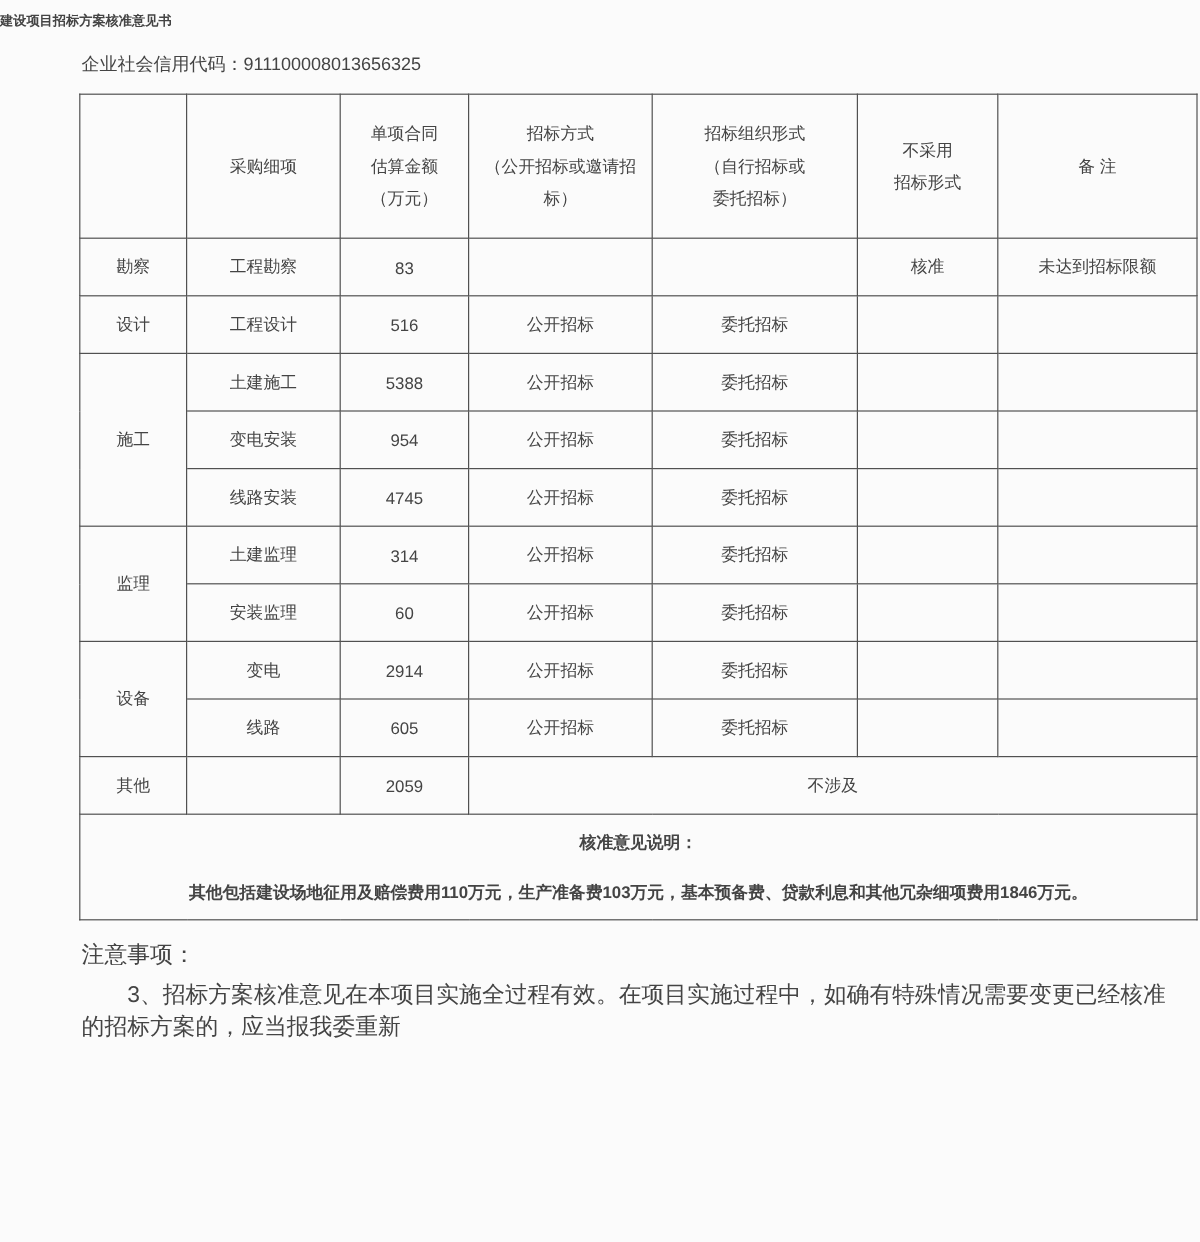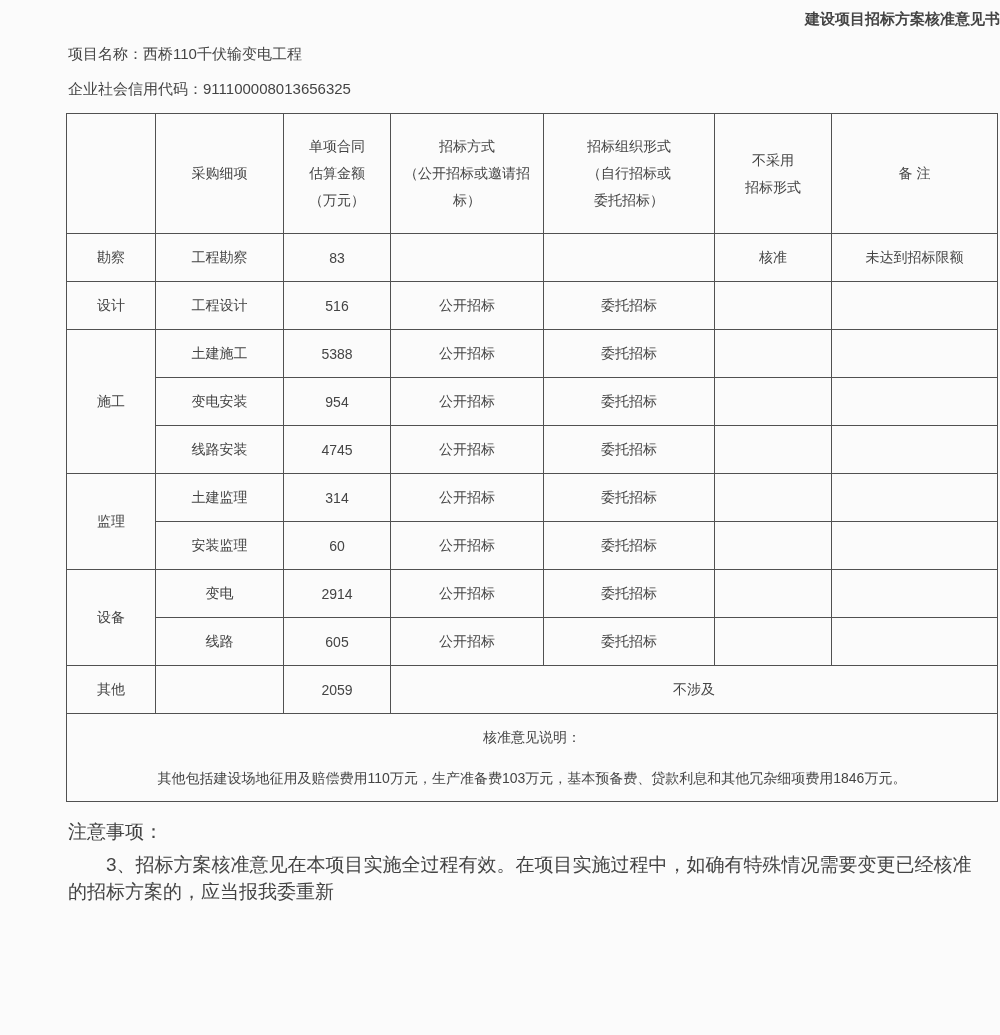--- a/index.html
+++ b/index.html
@@ -5,22 +5,23 @@
   * { margin:0; padding:0; box-sizing:border-box; }
   html, body { width:1000px; height:1035px; overflow:hidden; }
   body {
     background:#fbfbfb;
     color:#444444;
     font-family:"Liberation Sans","DejaVu Sans",sans-serif;
   }
   .page { width:1000px; padding-top:10px; }
 
   .doc-title {
-    font-size:15px; font-weight:bold; text-align:right;
+    font-size:11px; font-weight:bold; text-align:left;
     line-height:17px;
+    font-family:Liberation Serif, serif;
   }
   .meta-line {
     font-size:15px; line-height:17px;
     margin:18px 0 0 68px;
   }
 
   table.approval {
     border-collapse:collapse; table-layout:fixed;
     margin:16px 0 0 66px;
     font-size:14px; color:#444444;
@@ -33,39 +34,38 @@
   }
   tr.header-row { height:120px; }
   td.th { white-space:pre-line; line-height:27px; }
   tr.data-row { height:48px; }
 
   td.note-cell {
     text-align:left; vertical-align:top;
     padding:12px 8px 8px 8px;
     height:88px;
   }
-  td.note-cell p { line-height:17px; }
+  td.note-cell p { line-height:17px;font-weight:bold; }
   td.note-cell p.note-label { margin-bottom:24px; }
 
   .notes {
     margin:16px 0 0 68px;
     width:918px;
     font-size:19px;
   }
   .notes p { line-height:27px; margin-bottom:6px; }
   .notes p.indent { text-indent:2em; }
 </style>
 </head>
 <body>
 
 <div class="page">
 
   <div class="doc-title">建设项目招标方案核准意见书</div>
 
-  <div class="meta-line">项目名称：西桥110千伏输变电工程</div>
   <div class="meta-line">企业社会信用代码：911100008013656325</div>
 
   <table class="approval">
     <colgroup>
       <col style="width:89px">
       <col style="width:128px">
       <col style="width:107px">
       <col style="width:153px">
       <col style="width:171px">
       <col style="width:117px">

